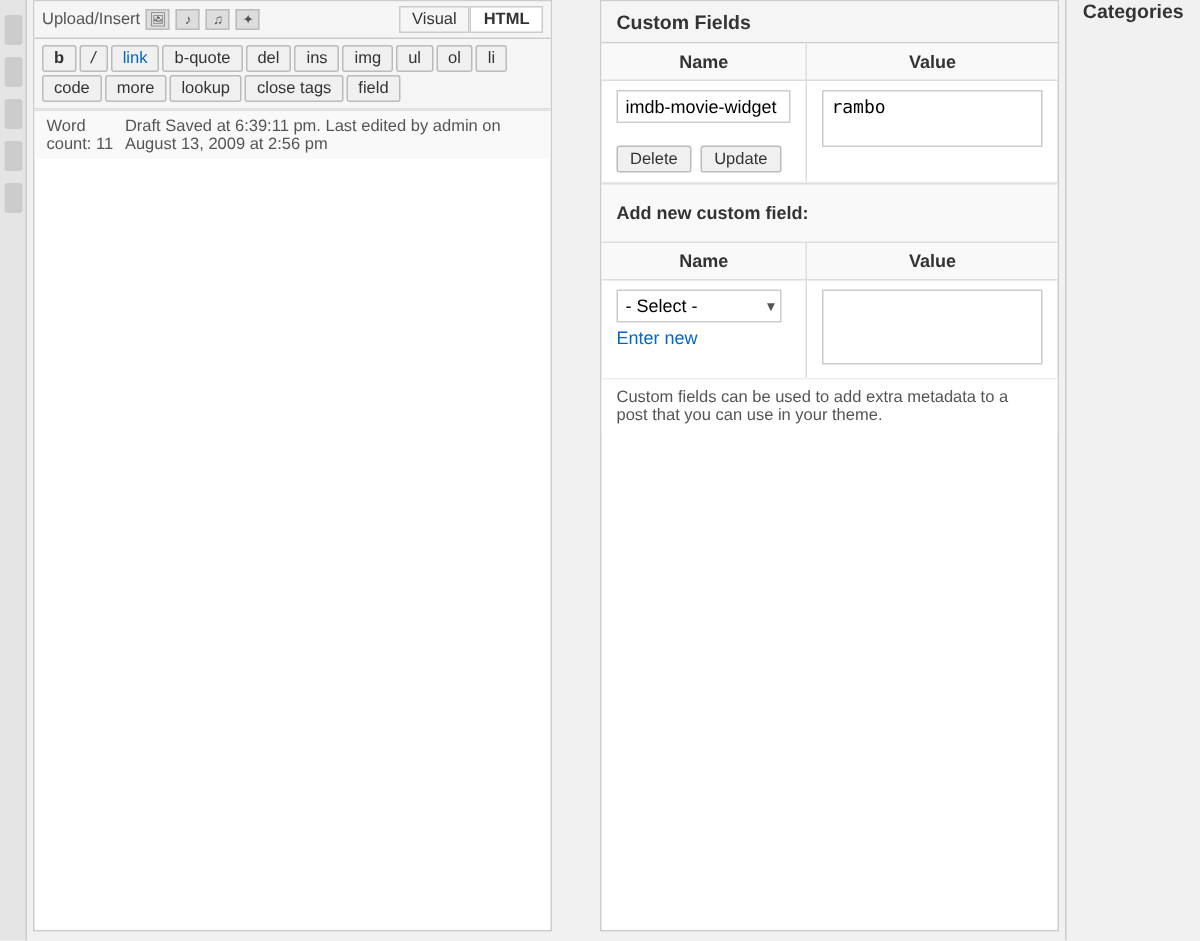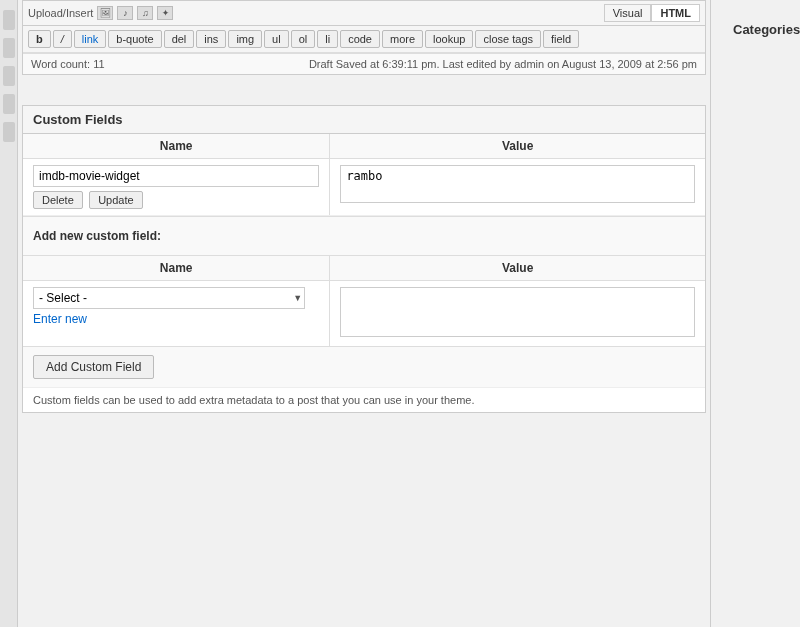--- a/index.html
+++ b/index.html
@@ -26,21 +26,21 @@
     }
     .left-sidebar-item {
       width: 12px;
       height: 20px;
       background: #ccc;
       border-radius: 2px;
     }
     .content-area {
       flex: 1;
       display: flex;
-      flex-direction: column;
+      flex-direction: row;
       background: #f1f1f1;
       padding: 0;
       gap: 24px;
     }
     .editor-section {
       background: #fff;
       border: 1px solid #ccc;
       margin: 0 4px 6px 4px;
     }
     .toolbar-top {
@@ -160,21 +160,21 @@
     .cf-row td:first-child {
       border-right: 1px solid #ddd;
       width: 45%;
     }
     .cf-name-input {
       width: 100%;
       padding: 3px 5px;
       border: 1px solid #ccc;
       font-size: 12px;
       background: #fff;
-      margin-bottom: 4px;
+      margin-bottom: 15px;
     }
     .cf-btn {
       padding: 2px 8px;
       font-size: 11px;
       border: 1px solid #bbb;
       background: #f0f0f0;
       cursor: pointer;
       color: #333;
       border-radius: 2px;
       margin-right: 3px;
@@ -246,21 +246,21 @@
       padding: 6px 10px;
       font-size: 11px;
       color: #555;
       border-top: 1px solid #eee;
       background: #fff;
     }
     .right-sidebar {
       width: 90px;
       background: #f1f1f1;
       border-left: 1px solid #ccc;
-      padding: 22px;
+      padding: 0;
     }
     .categories-title {
       font-size: 13px;
       font-weight: bold;
       color: #333;
       text-align: center;
       padding-bottom: 4px;
     }
     .value-textarea {
       width: 100%;
@@ -385,23 +385,20 @@
               </div>
               <a class="enter-new-link">Enter new</a>
             </td>
             <td>
               <textarea class="add-value-textarea" style=""></textarea>
             </td>
           </tr>
         </tbody>
       </table>
 
-      <div class="add-btn-row">
-        <button class="add-cf-btn">Add Custom Field</button>
-      </div>
 
       <div class="cf-hint">Custom fields can be used to add extra metadata to a post that you can use in your theme.</div>
     </div>
 
   </div>
 
   <div class="right-sidebar">
     <div class="categories-title">Categories</div>
   </div>
 </div>

